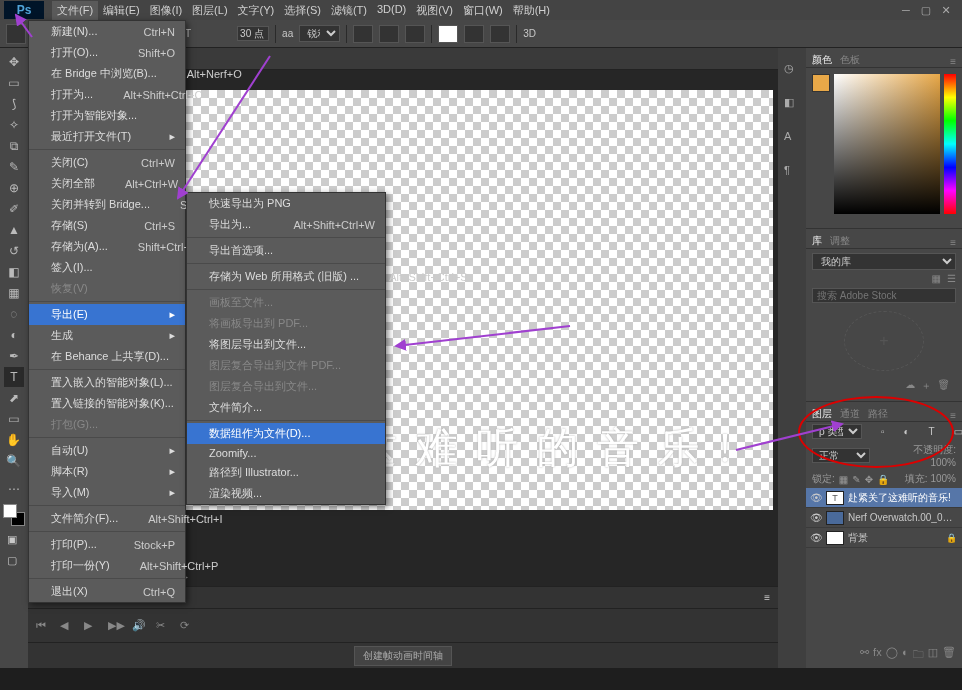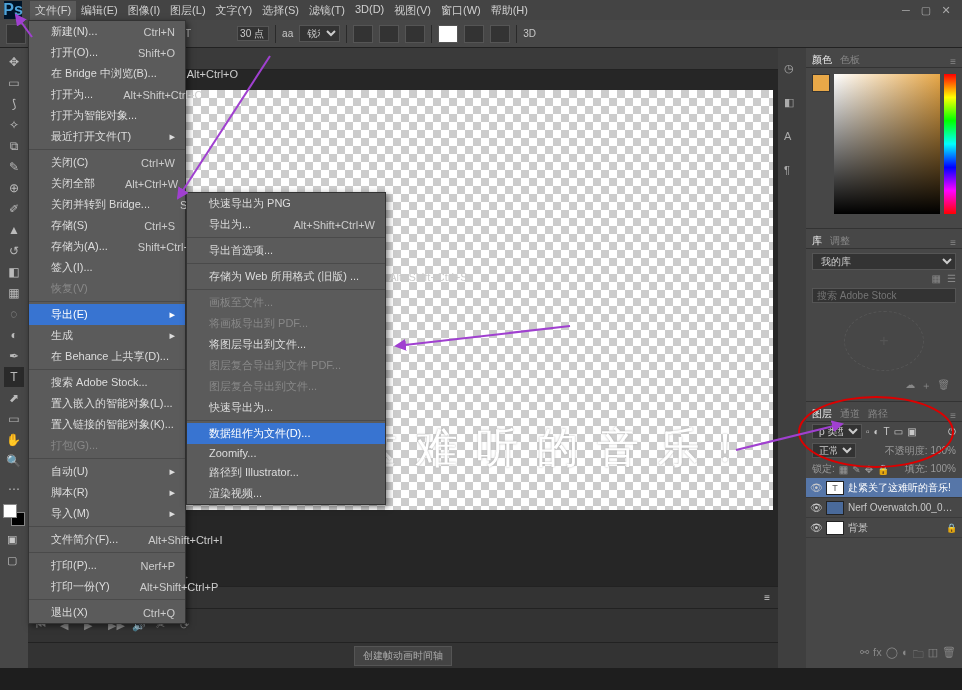--- a/index.html
+++ b/index.html
@@ -1,18 +1,18 @@
 <!DOCTYPE html>
 <html><head>
 <meta charset="utf-8">
 <style>
 * { margin:0; padding:0; box-sizing:border-box; font-family:"Microsoft YaHei",sans-serif; }
 body { background:#1e1e1e; color:#c8c8c8; font-size:11px; width:962px; height:690px; overflow:hidden; position:relative; }
 .menubar { height:20px; background:#444; display:flex; align-items:center; padding:0 4px; gap:2px; }
-.logo { width:18px; height:18px; background:#001428; color:#4fa3d8; display:flex; align-items:center; justify-content:center; font-weight:bold; font-size:16px; margin-right:6px; }
+.logo { width:40px; height:18px; background:#001428; color:#4fa3d8; display:flex; align-items:center; justify-content:center; font-weight:bold; font-size:12px; margin-right:6px; }
 .menubar-item { padding:2px 5px; cursor:pointer; color:#d0d0d0; }
 .menubar-item.active { background:#5a5a5a; }
 .window-controls { margin-left:auto; display:flex; gap:8px; padding-right:6px; }
 .wc-btn { width:12px; height:12px; color:#aaa; cursor:pointer; display:flex; align-items:center; justify-content:center; }
 .optionsbar { height:28px; background:#474747; border-bottom:1px solid #222; display:flex; align-items:center; padding:0 6px; gap:6px; font-size:10px; }
 .ob-icon { width:20px; height:20px; background:#333; border:1px solid #555; }
 .ob-select { background:#333; border:1px solid #555; color:#ccc; padding:1px 3px; font-size:10px; }
 .ob-input { background:#333; border:1px solid #555; color:#ccc; width:32px; padding:1px 2px; font-size:10px;margin-left:40px; }
 .ob-sep { width:1px; height:18px; background:#2a2a2a; }
 .ob-btn { width:20px; height:18px; background:#333; border:1px solid #555; }
@@ -51,21 +51,21 @@
 .cp-swatch { width:18px; height:18px; background:#e8a848; border:1px solid #333; }
 .cp-main { flex:1; height:140px; background:
     linear-gradient(to bottom, transparent, #000),
     linear-gradient(to right, #fff, #e8a848); }
 .cp-hue { width:12px; height:140px; background:linear-gradient(to bottom,#f00,#ff0,#0f0,#0ff,#00f,#f0f,#f00); }
 .panel-sect { border-top:1px solid #333; }
 .lib-body { padding:4px 6px; color:#777; font-size:10px; }
 .lib-select { width:100%; background:#333; border:1px solid #555; color:#ccc; padding:1px 4px; font-size:10px; }
 .lib-placeholder { height:60px; display:flex; align-items:center; justify-content:center; border:1px dashed #555; border-radius:50%; width:80px; margin:8px auto; color:#555; font-size:16px; }
 .lib-foot { display:flex; justify-content:flex-end; gap:6px; color:#888; padding:0 6px 4px; }
-.layers-controls { display:flex; align-items:center; gap:4px; padding:2px 6px; font-size:10px; }
+.layers-controls { display:flex; align-items:center; gap:19px; padding:2px 6px; font-size:10px; }
 .lc-select { background:#333; border:1px solid #555; color:#ccc; font-size:10px; padding:0 2px; width:50px; }
 .lc-op { flex:1; text-align:right; color:#999; }
 .layers-row2 { display:flex; align-items:center; gap:4px; padding:2px 6px; font-size:10px; color:#999; }
 .layers-list { }
 .layer { display:flex; align-items:center; height:20px; padding:0 4px; gap:4px; font-size:10px; border-bottom:1px solid #3a3a3a; }
 .layer.sel { background:#5676a8; color:#fff; }
 .layer .eye { width:12px; color:#ccc; }
 .layer .thumb { width:18px; height:14px; background:#fff; border:1px solid #222; flex-shrink:0; }
 .layer .thumb.text { display:flex; align-items:center; justify-content:center; color:#555; font-size:9px; }
 .layer .thumb.img { background:#4a6a9a; }
@@ -259,21 +259,21 @@
       <div class="layers-controls">
         <select class="lc-select"><option>ρ 类型</option></select>
         <span>▫</span>
         <span>◐</span>
         <span>T</span>
         <span>▭</span>
         <span>▣</span>
         <span style="margin-left:auto">⏻</span>
       </div>
       <div class="layers-controls">
-        <select class="lc-select" style="width:44px"><option>正常</option></select>
+        <select class="lc-select" style="width:58px"><option>正常</option></select>
         <span class="lc-op"><span>不透明度:</span> <span>100%</span></span>
       </div>
       <div class="layers-row2">
         <span>锁定:</span>
         <span>▦</span>
         <span>✎</span>
         <span>✥</span>
         <span>🔒</span>
         <span style="margin-left:auto"><span>填充:</span> <span>100%</span></span>
       </div>
@@ -312,21 +312,21 @@
     <div class="dd-item">
       <span>新建(N)...</span>
       <span class="sc">Ctrl+N</span>
     </div>
     <div class="dd-item">
       <span>打开(O)...</span>
       <span class="sc">Shift+O</span>
     </div>
     <div class="dd-item">
       <span>在 Bridge 中浏览(B)...</span>
-      <span class="sc">Alt+Ctrl+O</span>
+      <span class="sc">Alt+Nerf+O</span>
     </div>
     <div class="dd-item">
       <span>打开为...</span>
       <span class="sc">Alt+Shift+Ctrl+O</span>
     </div>
     <div class="dd-item">
       <span>打开为智能对象...</span>
     </div>
     <div class="dd-item">
       <span>最近打开文件(T)</span>
@@ -366,23 +366,20 @@
     </div>
     <div class="dd-item">
       <span>生成</span>
       <span class="arrow">▸</span>
     </div>
     <div class="dd-item">
       <span>在 Behance 上共享(D)...</span>
     </div>
     <div class="dd-sep"></div>
     <div class="dd-item">
-      <span>搜索 Adobe Stock...</span>
-    </div>
-    <div class="dd-item">
       <span>置入嵌入的智能对象(L)...</span>
     </div>
     <div class="dd-item">
       <span>置入链接的智能对象(K)...</span>
     </div>
     <div class="dd-item disabled">
       <span>打包(G)...</span>
     </div>
     <div class="dd-sep"></div>
     <div class="dd-item">
@@ -398,21 +395,21 @@
       <span class="arrow">▸</span>
     </div>
     <div class="dd-sep"></div>
     <div class="dd-item">
       <span>文件简介(F)...</span>
       <span class="sc">Alt+Shift+Ctrl+I</span>
     </div>
     <div class="dd-sep"></div>
     <div class="dd-item">
       <span>打印(P)...</span>
-      <span class="sc">Nerf+P</span>
+      <span class="sc">Stock+P</span>
     </div>
     <div class="dd-item">
       <span>打印一份(Y)</span>
       <span class="sc">Alt+Shift+Ctrl+P</span>
     </div>
     <div class="dd-sep"></div>
     <div class="dd-item">
       <span>退出(X)</span>
       <span class="sc">Ctrl+Q</span>
     </div>
@@ -444,21 +441,21 @@
     <div class="dd-item">
       <span>将图层导出到文件...</span>
     </div>
     <div class="dd-item disabled">
       <span>图层复合导出到文件 PDF...</span>
     </div>
     <div class="dd-item disabled">
       <span>图层复合导出到文件...</span>
     </div>
     <div class="dd-item">
-      <span>快速导出为...</span>
+      <span>文件简介...</span>
     </div>
     <div class="dd-sep"></div>
     <div class="dd-item hl-blue">
       <span>数据组作为文件(D)...</span>
     </div>
     <div class="dd-item">
       <span>Zoomify...</span>
     </div>
     <div class="dd-item">
       <span>路径到 Illustrator...</span>

